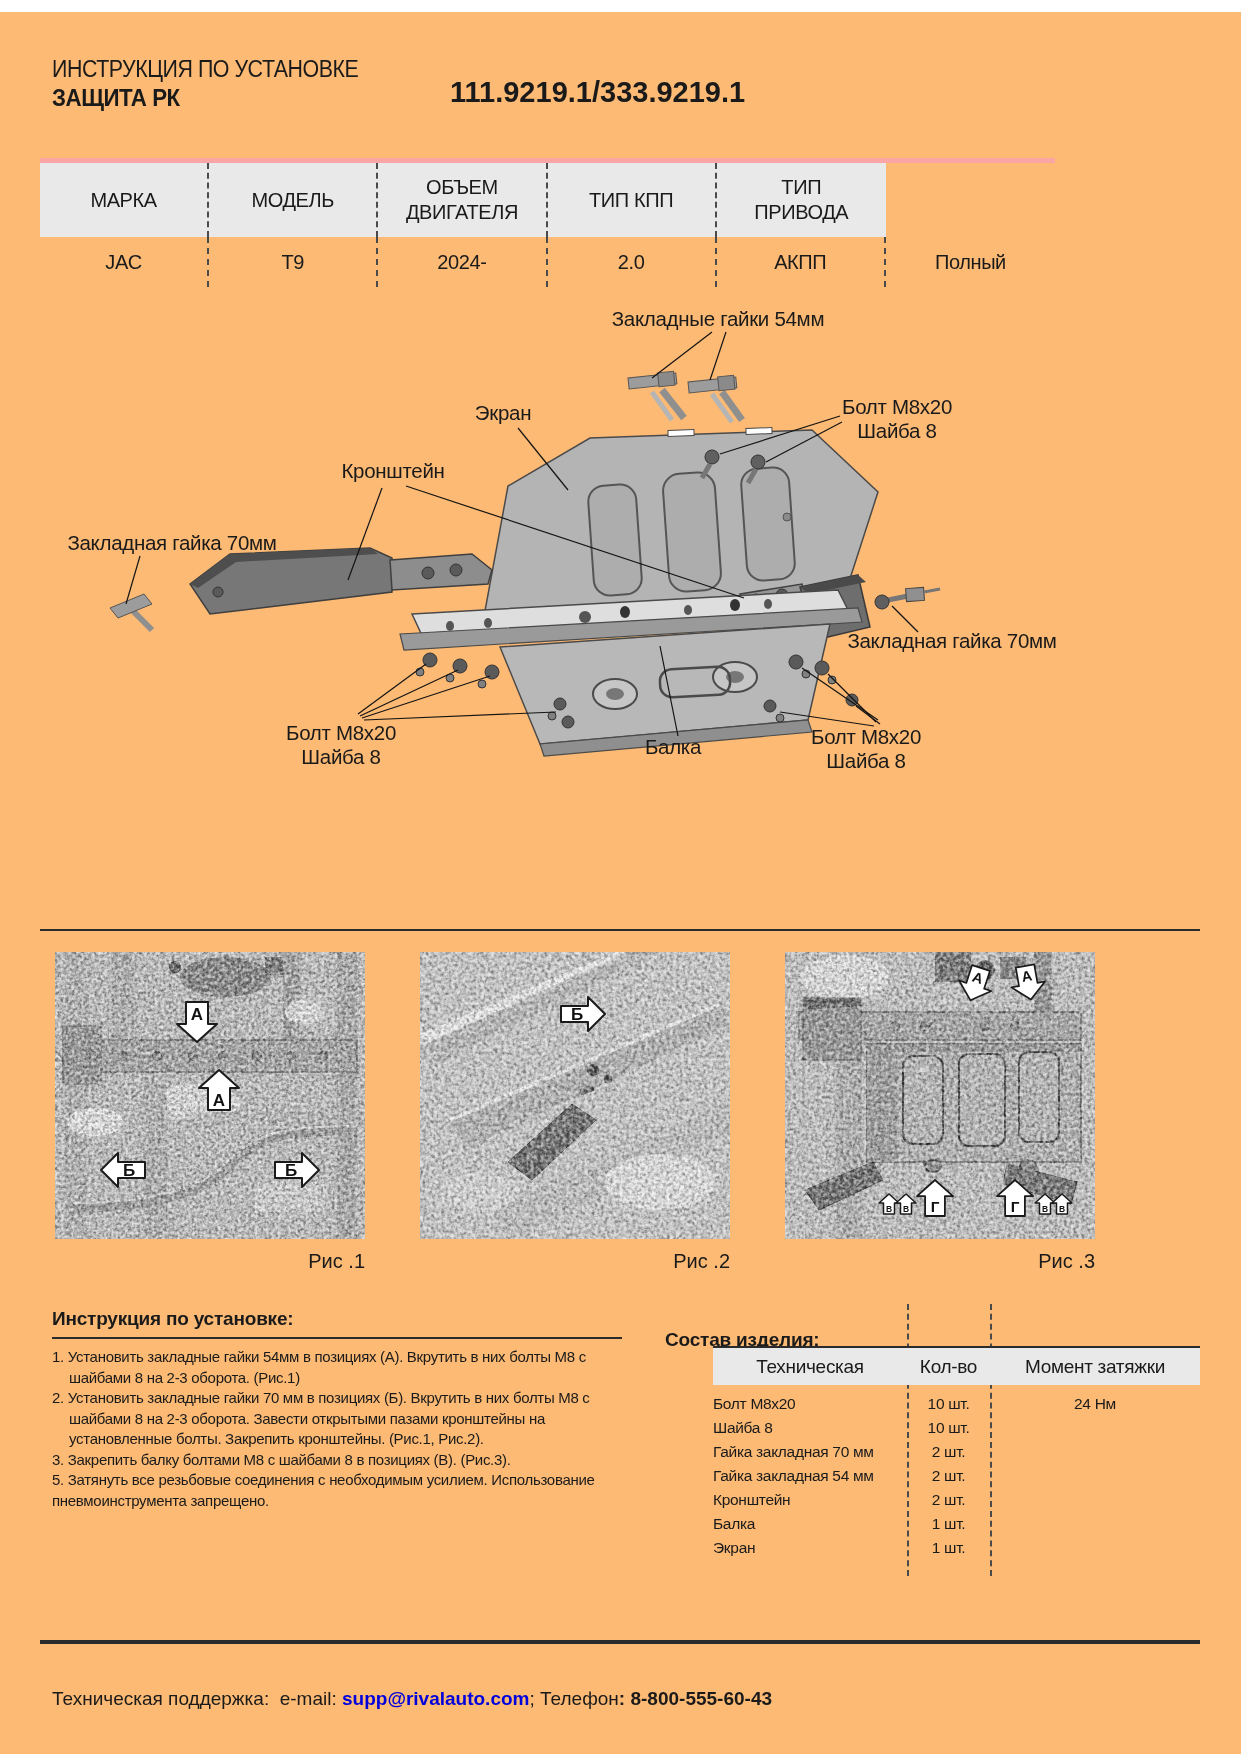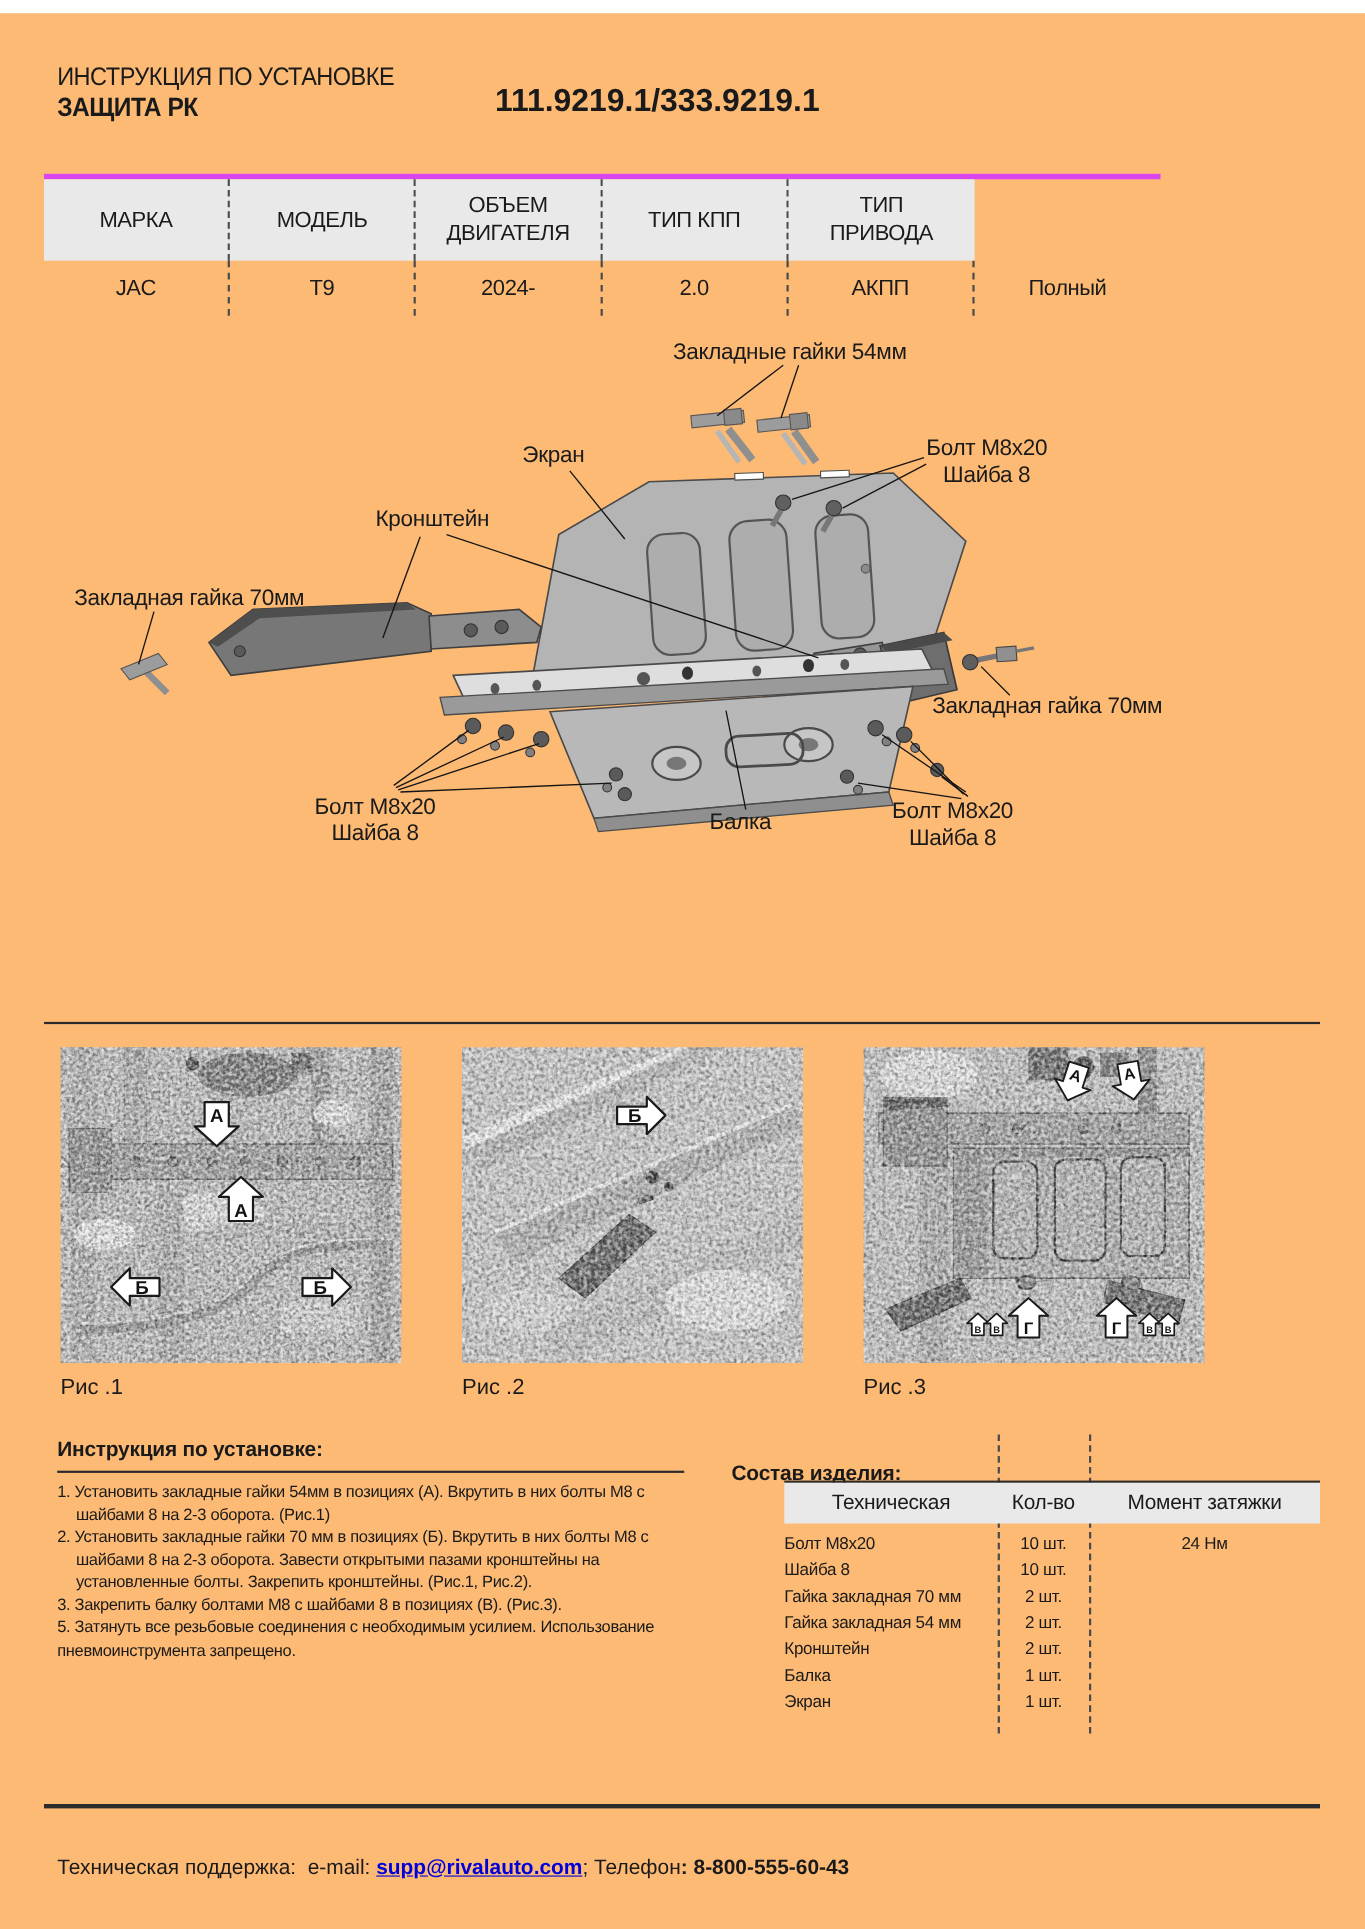--- a/index.html
+++ b/index.html
@@ -8,39 +8,39 @@
     font-family:"Liberation Sans", sans-serif; color:#1a1a1a; overflow:hidden;margin-top:12px;
   }
   
   .title1 { position:absolute; left:52px; top:44px; font-size:23px; letter-spacing:-0.5px;
             transform:scaleX(0.93); transform-origin:left; }
   .title2 { position:absolute; left:52px; top:72px; font-size:24px; font-weight:bold;
             letter-spacing:-0.5px; transform:scaleX(0.93); transform-origin:left; }
   .partnum { position:absolute; left:450px; top:64px; font-size:29px; font-weight:bold; }
 
   
-  .spec { position:absolute; left:40px; top:146px; width:1015px; border-top:5px solid #d946ef; }
+  .spec { position:absolute; left:40px; top:146px; width:1015px; border-top:5px solid #fca5a5; }
   .spec-row { display:grid; grid-template-columns:repeat(6,1fr); }
   .spec-cell { display:flex; align-items:center; justify-content:center; text-align:center;
                white-space:pre-line; font-size:20px; line-height:25px; letter-spacing:-0.4px; }
   .spec-row .spec-cell:not(:last-child){ border-right:2px dashed #4a4a4a; }
   .spec-head .spec-cell { background:#e9e9e9; height:74px; }
   .spec-vals .spec-cell { height:50px; }
 
   
   .diagram { position:absolute; left:40px; top:280px; }
   svg text { font-family:"Liberation Sans", sans-serif; fill:#1a1a1a; }
   .dlabel { font-size:20.5px; letter-spacing:-0.3px; }
   .marker-letter { font-weight:bold; font-size:17px; fill:#111; }
 
   
   .photos-rule { position:absolute; left:40px; top:917px; width:1160px; border-top:2px solid #2b2b2b; }
   .photo { position:absolute; top:940px; }
   .photo1 { left:55px; } .photo2 { left:420px; } .photo3 { left:785px; }
-  .caption { position:absolute; top:1238px; width:310px; text-align:left; font-size:20px; }
+  .caption { position:absolute; top:1238px; width:310px; text-align:right; font-size:20px; }
   .cap1 { left:55px; } .cap2 { left:420px; } .cap3 { left:785px; }
 
   
   .sec-heading { font-size:19px; font-weight:bold; letter-spacing:-0.2px; }
   .instr { position:absolute; left:52px; top:1296px; width:588px; }
   .instr-rule { border-top:2px solid #2b2b2b; margin-top:7px; margin-bottom:8px; width:570px; }
   .instr-item { font-size:15px; line-height:20.5px; letter-spacing:-0.3px;
                 padding-left:17px; text-indent:-17px; }
   .instr-item.no-hang { padding-left:0; text-indent:0; }
 
@@ -54,21 +54,21 @@
   .tbl-head .hcell { display:flex; align-items:center; justify-content:center; font-size:19px; letter-spacing:-0.3px; }
   .tbl-rows { position:absolute; left:48px; top:88px; width:487px; }
   .part-row { display:grid; grid-template-columns:194px 83px 210px; height:24px; align-items:center;
               font-size:15.5px; letter-spacing:-0.3px; }
   .part-qty, .part-torque { text-align:center; }
 
   
   .footer-line { position:absolute; left:40px; top:1628px; width:1160px; border-top:4px solid #2b2b2b; }
   .footer-notice { position:absolute; left:52px; top:1646px; font-size:19px; }
   .footer-support { position:absolute; left:52px; top:1676px; font-size:19px; white-space:pre-wrap; }
-  .email-link { color:#0000dd; font-weight:bold; text-decoration:underline; cursor:pointer; }
+  .email-link { color:#0000dd; font-weight:bold; cursor:pointer; }
   .phone-bold { font-weight:bold; }
 </style>
 </head>
 <body>
 
 <div class="page">
 
   <div class="title1">ИНСТРУКЦИЯ ПО УСТАНОВКЕ</div>
   <div class="title2">ЗАЩИТА РК</div>
   <div class="partnum">111.9219.1/333.9219.1</div>

